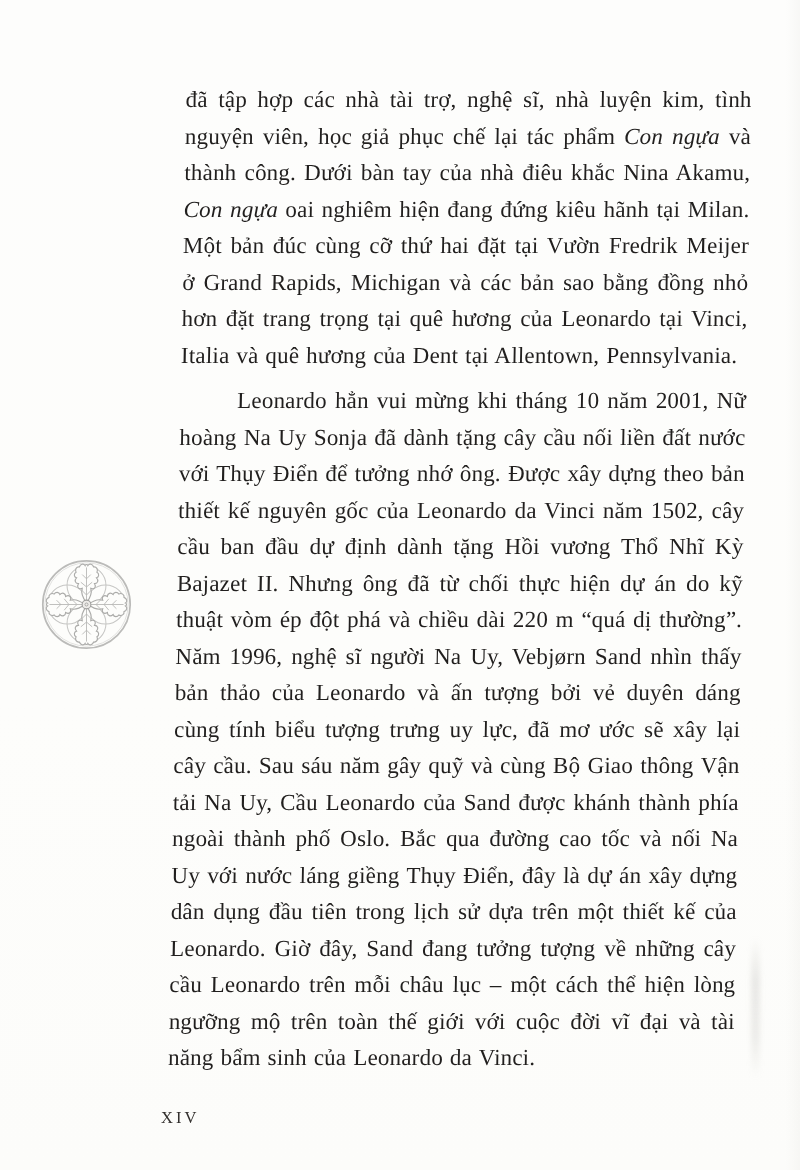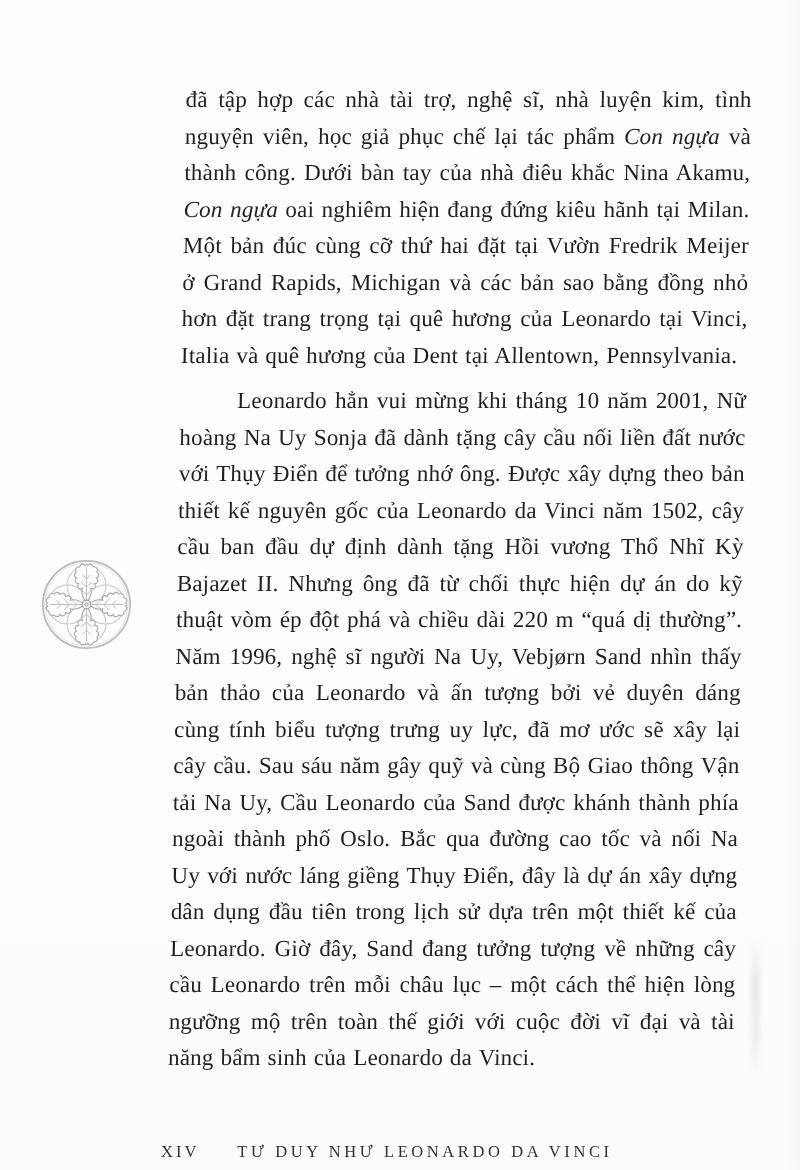--- a/index.html
+++ b/index.html
@@ -55,26 +55,25 @@
     height: 95px;
     opacity: 0.85;
   }
   
   .footer {
     position: absolute;
     left: 161px;
     top: 1108px;
     display: flex;
     align-items: baseline;
-    gap: 38px;
+    gap: 11px;
     color: #33302e;
     font-size: 16.5px;
     letter-spacing: 3.6px;
     white-space: nowrap;
-    margin-top: 34px;
   }
   .footer .pagenum {
     letter-spacing: 3px;
   }
   
   .edge-artifact {
     position: absolute;
     left: 751px;
     top: 938px;
     width: 9px;
@@ -127,19 +126,18 @@
     <p class="para">
       <span>đã tập hợp các nhà tài trợ, nghệ sĩ, nhà luyện kim, tình nguyện viên, học giả phục chế lại tác phẩm </span><i class="it">Con ngựa</i><span> và thành công. Dưới bàn tay của nhà điêu khắc Nina Akamu, </span><i class="it">Con ngựa</i><span> oai nghiêm hiện đang đứng kiêu hãnh tại Milan. Một bản đúc cùng cỡ thứ hai đặt tại Vườn Fredrik Meijer ở Grand Rapids, Michigan và các bản sao bằng đồng nhỏ hơn đặt trang trọng tại quê hương của Leonardo tại Vinci, Italia và quê hương của Dent tại Allentown, Pennsylvania.</span>
     </p>
     <p class="para indented">
       <span>Leonardo hẳn vui mừng khi tháng 10 năm 2001, Nữ hoàng Na Uy Sonja đã dành tặng cây cầu nối liền đất nước với Thụy Điển để tưởng nhớ ông. Được xây dựng theo bản thiết kế nguyên gốc của Leonardo da Vinci năm 1502, cây cầu ban đầu dự định dành tặng Hồi vương Thổ Nhĩ Kỳ Bajazet II. Nhưng ông đã từ chối thực hiện dự án do kỹ thuật vòm ép đột phá và chiều dài 220 m “quá dị thường”. Năm 1996, nghệ sĩ người Na Uy, Vebjørn Sand nhìn thấy bản thảo của Leonardo và ấn tượng bởi vẻ duyên dáng cùng tính biểu tượng trưng uy lực, đã mơ ước sẽ xây lại cây cầu. Sau sáu năm gây quỹ và cùng Bộ Giao thông Vận tải Na Uy, Cầu Leonardo của Sand được khánh thành phía ngoài thành phố Oslo. Bắc qua đường cao tốc và nối Na Uy với nước láng giềng Thụy Điển, đây là dự án xây dựng dân dụng đầu tiên trong lịch sử dựa trên một thiết kế của Leonardo. Giờ đây, Sand đang tưởng tượng về những cây cầu Leonardo trên mỗi châu lục – một cách thể hiện lòng ngưỡng mộ trên toàn thế giới với cuộc đời vĩ đại và tài năng bẩm sinh của Leonardo da Vinci.</span>
     </p>
   </div>
 
   <div class="footer">
     <span class="pagenum">XIV</span>
-    <span class="running">TƯ DUY NHƯ LEONARDO DA VINCI</span>
   </div>
 
   <div class="edge-artifact"></div>
   <div class="edge-shade"></div>
 
 </div>
 
 </body></html>

